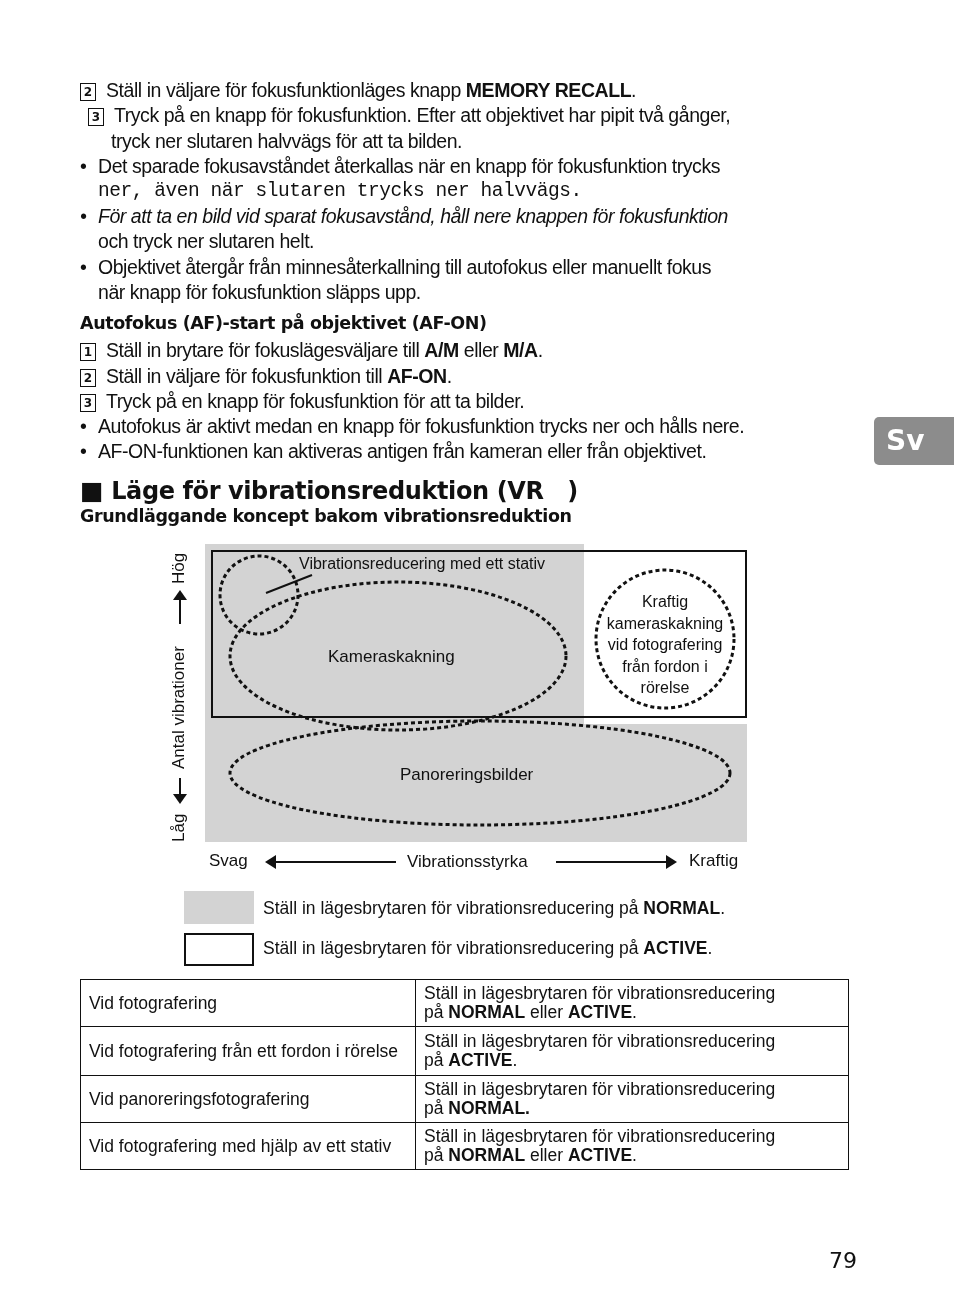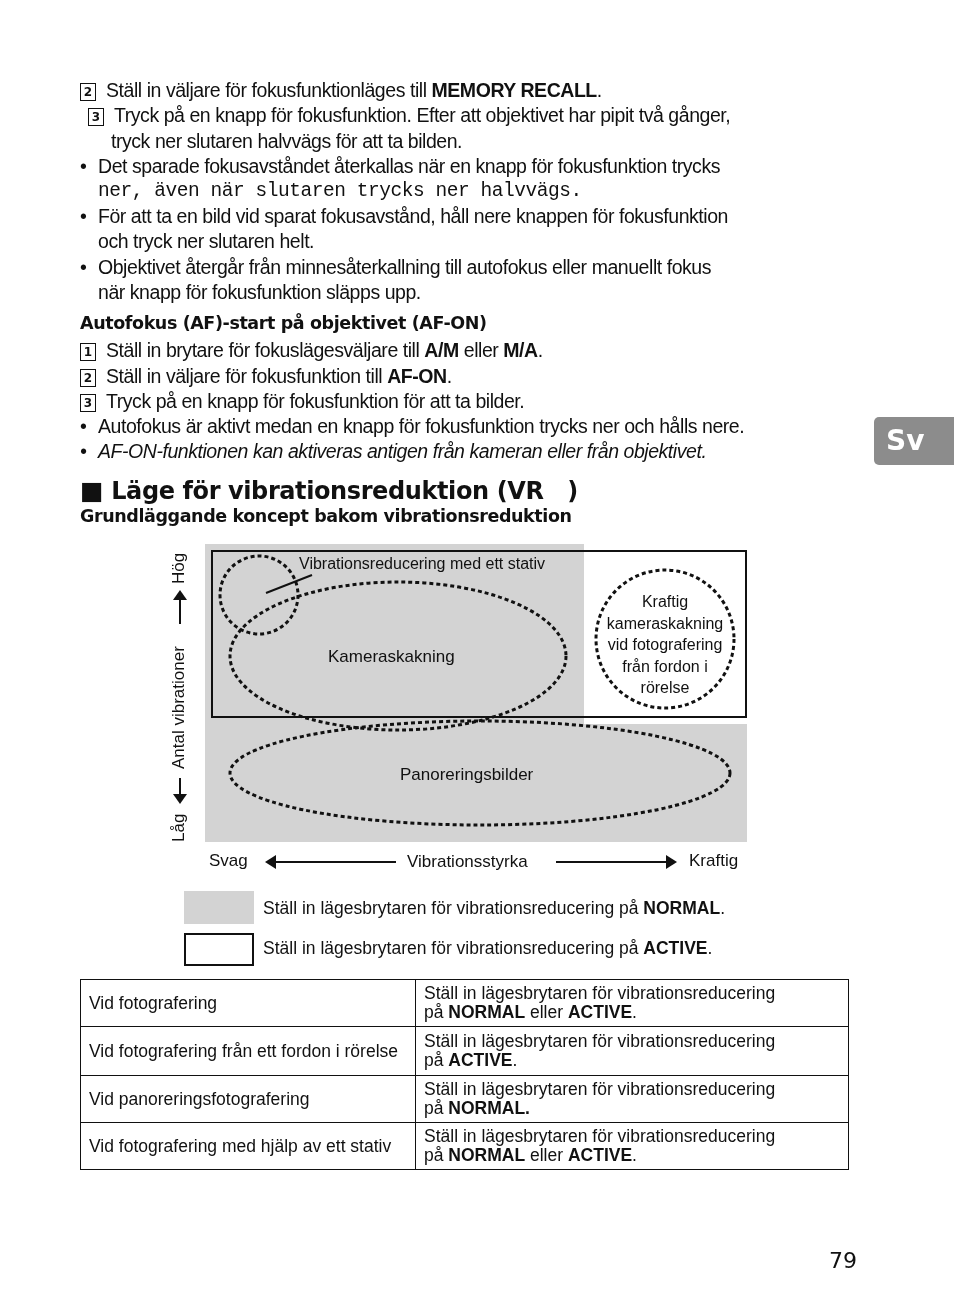--- a/index.html
+++ b/index.html
@@ -24,46 +24,46 @@
   table.vr td { border: 1.5px solid #111; padding: 2px 8px 2px 8px; vertical-align: middle; }
   table.vr td.c1 { width: 318px; }
   .legend-box { position: absolute; width: 70px; height: 33px; }
   .legend-text { position: absolute; font-family: "Liberation Sans", sans-serif; font-size: 17.5px; white-space: nowrap; text-align: center; }
   .page-num { left: 829px; top: 1248px; font-family: "DejaVu Sans", sans-serif; font-size: 22px; }
 </style>
 </head>
 <body>
 
 <div class="abs txt" style="left:80px; top:78px;">
-  <span class="num">2</span><span>Ställ in väljare för fokusfunktionläges till </span><b>MEMORY RECALL</b><span>.</span>
+  <span class="num">2</span><span>Ställ in väljare för fokusfunktionläges knapp </span><b>MEMORY RECALL</b><span>.</span>
 </div>
 <div class="abs txt" style="left:80px; top:103px;margin-left:8px;">
   <span class="num">3</span><span>Tryck på en knapp för fokusfunktion. Efter att objektivet har pipit två gånger,</span>
 </div>
 <div class="abs txt" style="left:111px; top:129px;">tryck ner slutaren halvvägs för att ta bilden.</div>
 
 <div class="abs txt" style="left:80px; top:154px;"><span class="bullet">•</span><span>Det sparade fokusavståndet återkallas när en knapp för fokusfunktion trycks</span></div>
 <div class="abs txt" style="left:98px; top:179px;font-family:Liberation Mono, monospace;">ner, även när slutaren trycks ner halvvägs.</div>
-<div class="abs txt" style="left:80px; top:204px;"><span class="bullet">•</span><span>För att ta en bild vid sparat fokusavstånd, håll nere knappen för fokusfunktion</span></div>
+<div class="abs txt" style="left:80px; top:204px;font-style:italic;"><span class="bullet">•</span><span>För att ta en bild vid sparat fokusavstånd, håll nere knappen för fokusfunktion</span></div>
 <div class="abs txt" style="left:98px; top:229px;">och tryck ner slutaren helt.</div>
 <div class="abs txt" style="left:80px; top:255px;"><span class="bullet">•</span><span>Objektivet återgår från minnesåterkallning till autofokus eller manuellt fokus</span></div>
 <div class="abs txt" style="left:98px; top:280px;">när knapp för fokusfunktion släpps upp.</div>
 
 <div class="abs h3" style="left:80px; top:313px;">Autofokus (AF)-start på objektivet (AF-ON)</div>
 <div class="abs txt" style="left:80px; top:338px;">
   <span class="num">1</span><span>Ställ in brytare för fokuslägesväljare till </span><b>A/M</b><span> eller </span><b>M/A</b><span>.</span>
 </div>
 <div class="abs txt" style="left:80px; top:364px;">
   <span class="num">2</span><span>Ställ in väljare för fokusfunktion till </span><b>AF-ON</b><span>.</span>
 </div>
 <div class="abs txt" style="left:80px; top:389px;">
   <span class="num">3</span><span>Tryck på en knapp för fokusfunktion för att ta bilder.</span>
 </div>
 <div class="abs txt" style="left:80px; top:414px;"><span class="bullet">•</span><span>Autofokus är aktivt medan en knapp för fokusfunktion trycks ner och hålls nere.</span></div>
-<div class="abs txt" style="left:80px; top:439px;font-style:italic;"><span class="bullet">•</span><span>AF-ON-funktionen kan aktiveras antigen från kameran eller från objektivet.</span></div>
+<div class="abs txt" style="left:80px; top:439px;"><span class="bullet">•</span><span>AF-ON-funktionen kan aktiveras antigen från kameran eller från objektivet.</span></div>
 
 <div class="abs tab-sv">Sv</div>
 
 <div class="abs h2" style="left:80px; top:476px;">
   <span style="font-size:25px;">■</span>
   <span style="white-space:pre;">Läge för vibrationsreduktion (VR   )</span>
 </div>
 <div class="abs h3" style="left:80px; top:506px;">Grundläggande koncept bakom vibrationsreduktion</div>
 
 <div class="abs" style="left:160px; top:540px; width:600px; height:340px;">

